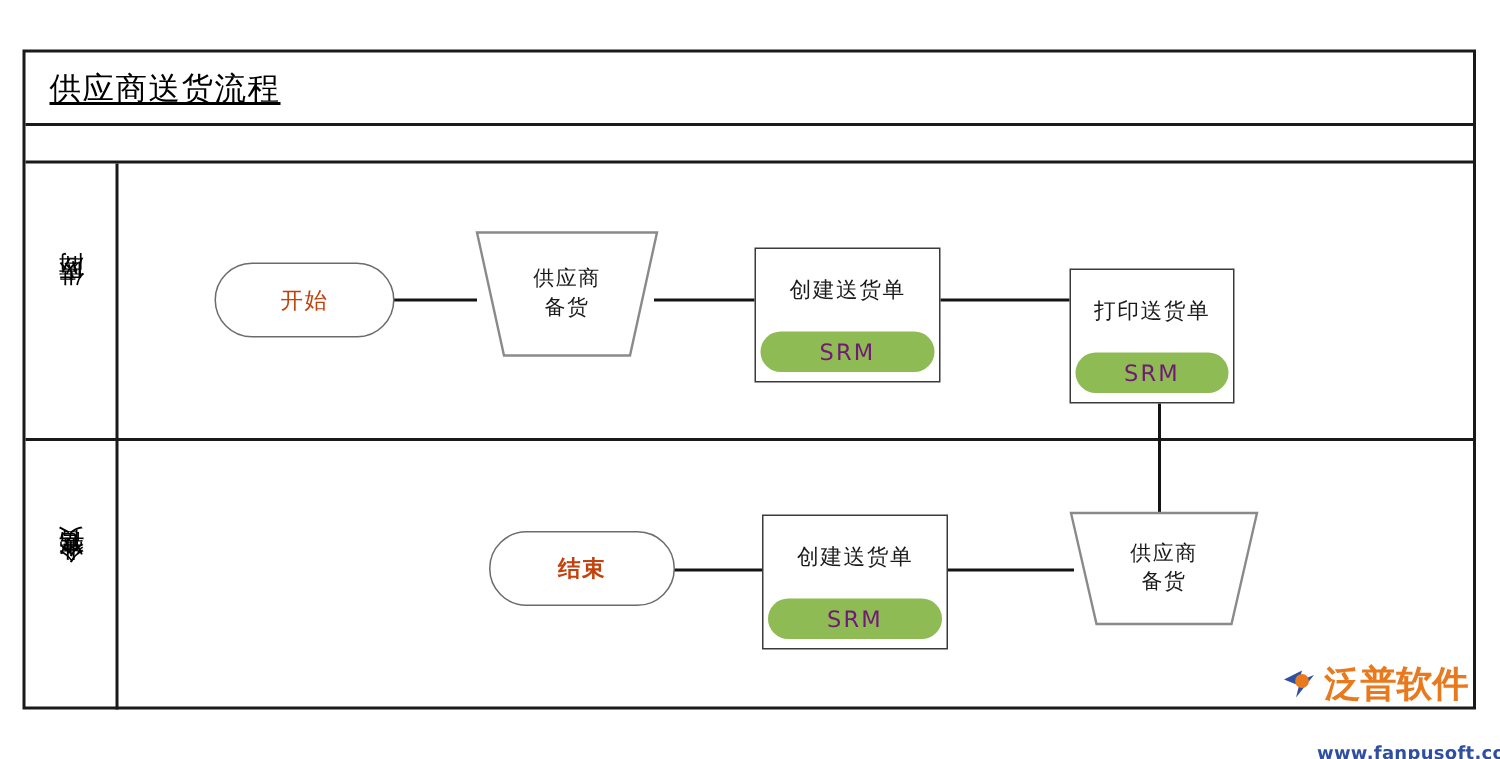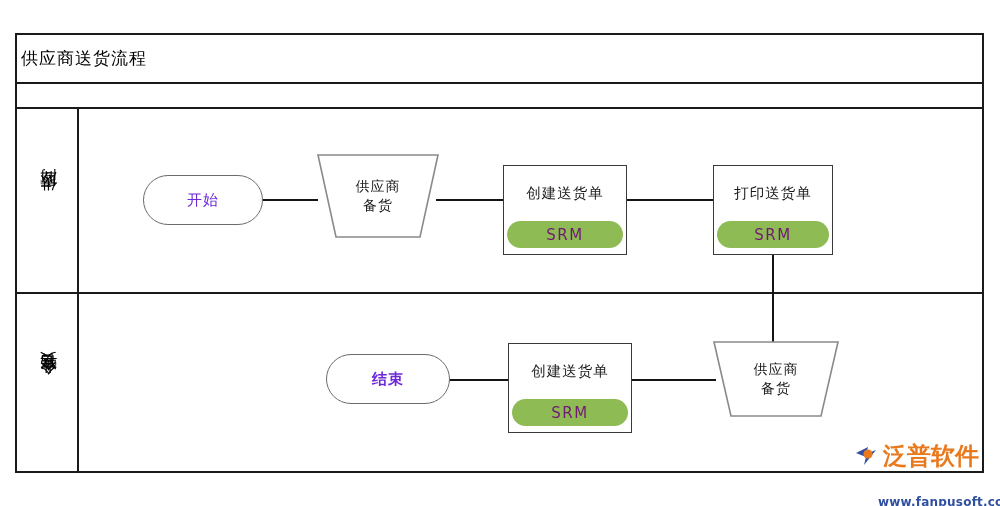--- a/index.html
+++ b/index.html
@@ -39,25 +39,26 @@
     position: absolute;
     left: 0; top: 0;
     width: 100%;
     height: 49px;
     border-bottom: 2px solid #1a1a1a;
     box-sizing: border-box;
     display: flex;
     align-items: center;
   }
   .pool-title {
-    padding-left: 4px;
-    font-size: 17px;
+    padding-left: 16px;
+    font-size: 21px;
     letter-spacing: 1px;
     color: #000;
     white-space: nowrap;
+    text-decoration: underline;
   }
 
   .pool-sub-row {
     position: absolute;
     left: 0;
     top: 49px;
     width: 100%;
     height: 25px;
     border-bottom: 2px solid #1a1a1a;
     box-sizing: border-box;
@@ -109,21 +110,21 @@
   
   .terminator {
     border: 1.4px solid #6b6b6b;
     border-radius: 26px;
     background: #ffffff;
     display: flex;
     align-items: center;
     justify-content: center;
     font-size: 15px;
     letter-spacing: 1px;
-    color: #6d28d9;
+    color: #c2410c;
   }
 
   
   .trapezoid {
     background: transparent;
   }
   .trapezoid svg { display: block; }
   .trapezoid-label {
     position: absolute;
     left: 0;
@@ -272,21 +273,21 @@
       <span>供应商</span>
       <span>备货</span>
     </div>
   </div>
 
   <div class="shape task" style="left:503px; top:165px; width:124px; height:90px;">
     <div class="task-label">创建送货单</div>
     <div class="task-badge">SRM</div>
   </div>
 
-  <div class="shape task" style="left:713px; top:165px; width:120px; height:90px;">
+  <div class="shape task" style="left:713px; top:179px; width:110px; height:90px;">
     <div class="task-label">打印送货单</div>
     <div class="task-badge">SRM</div>
   </div>
 
   <div class="shape trapezoid" style="left:711px; top:339px; width:130px; height:80px;">
     <svg width="130" height="80" viewBox="0 0 130 80">
       <polygon points="3,3 127,3 110,77 20,77" fill="#ffffff" stroke="#8a8a8a" stroke-width="1.6"></polygon>
     </svg>
     <div class="trapezoid-label">
       <span>供应商</span>

